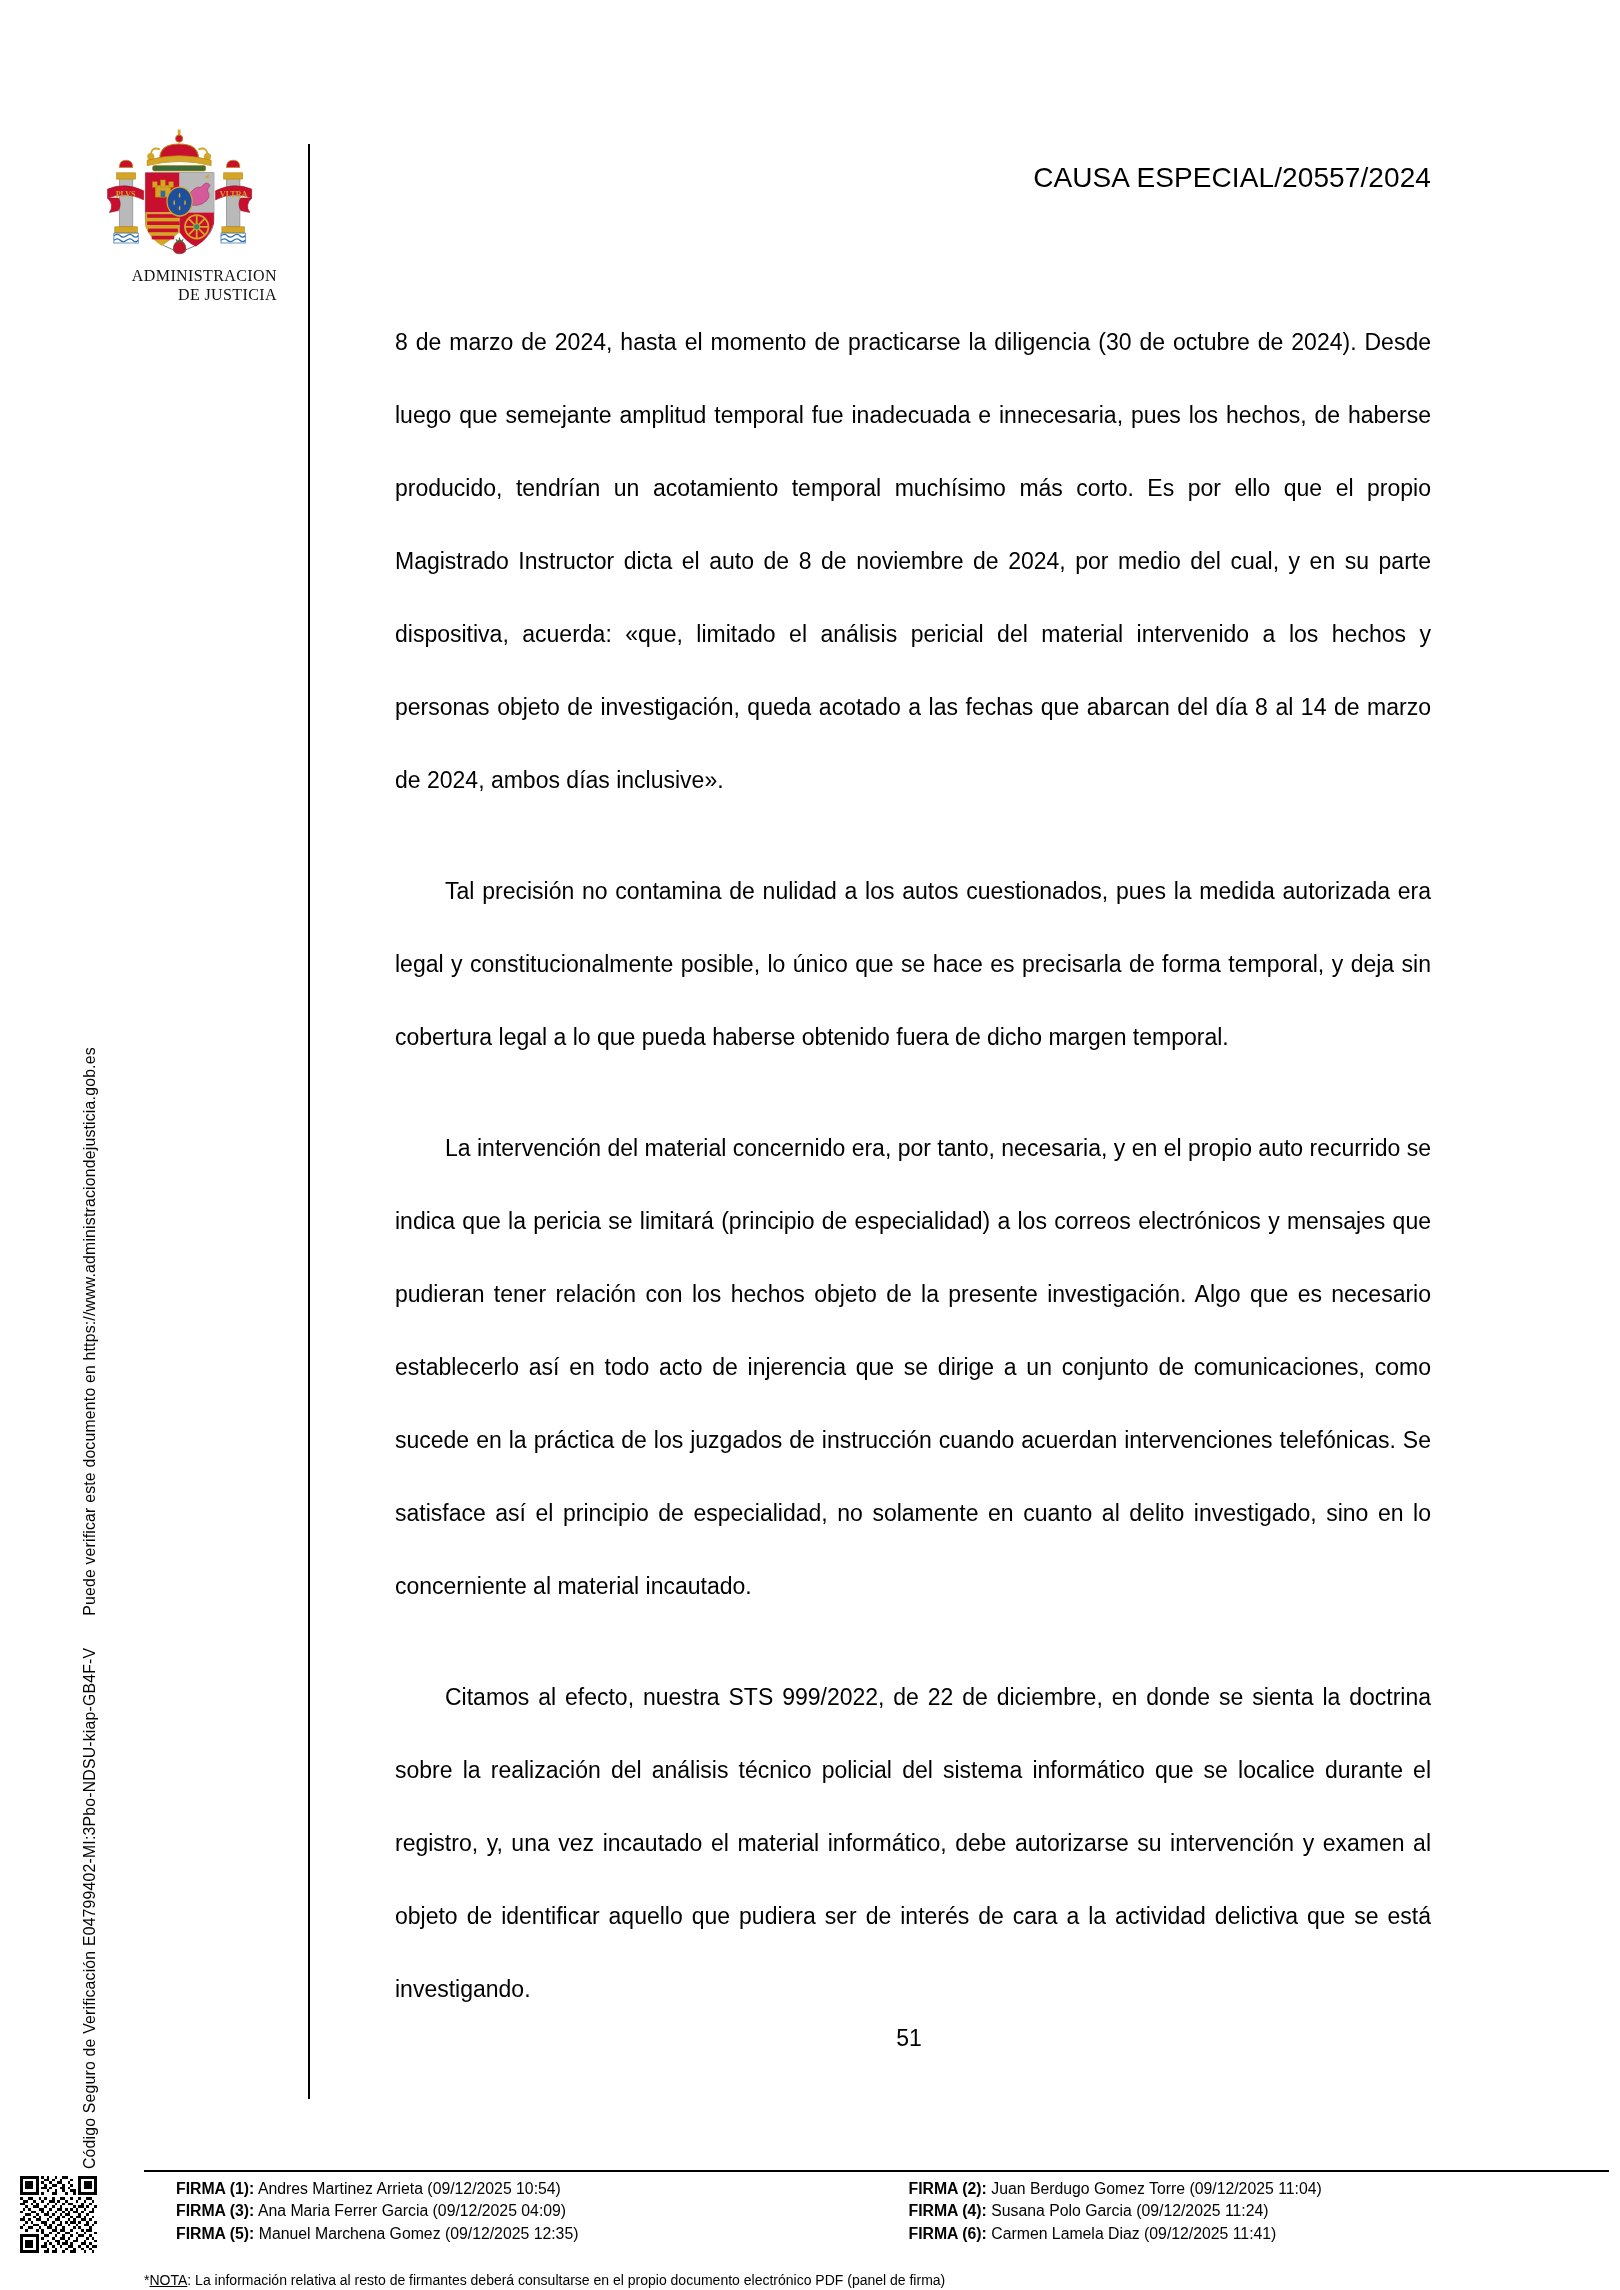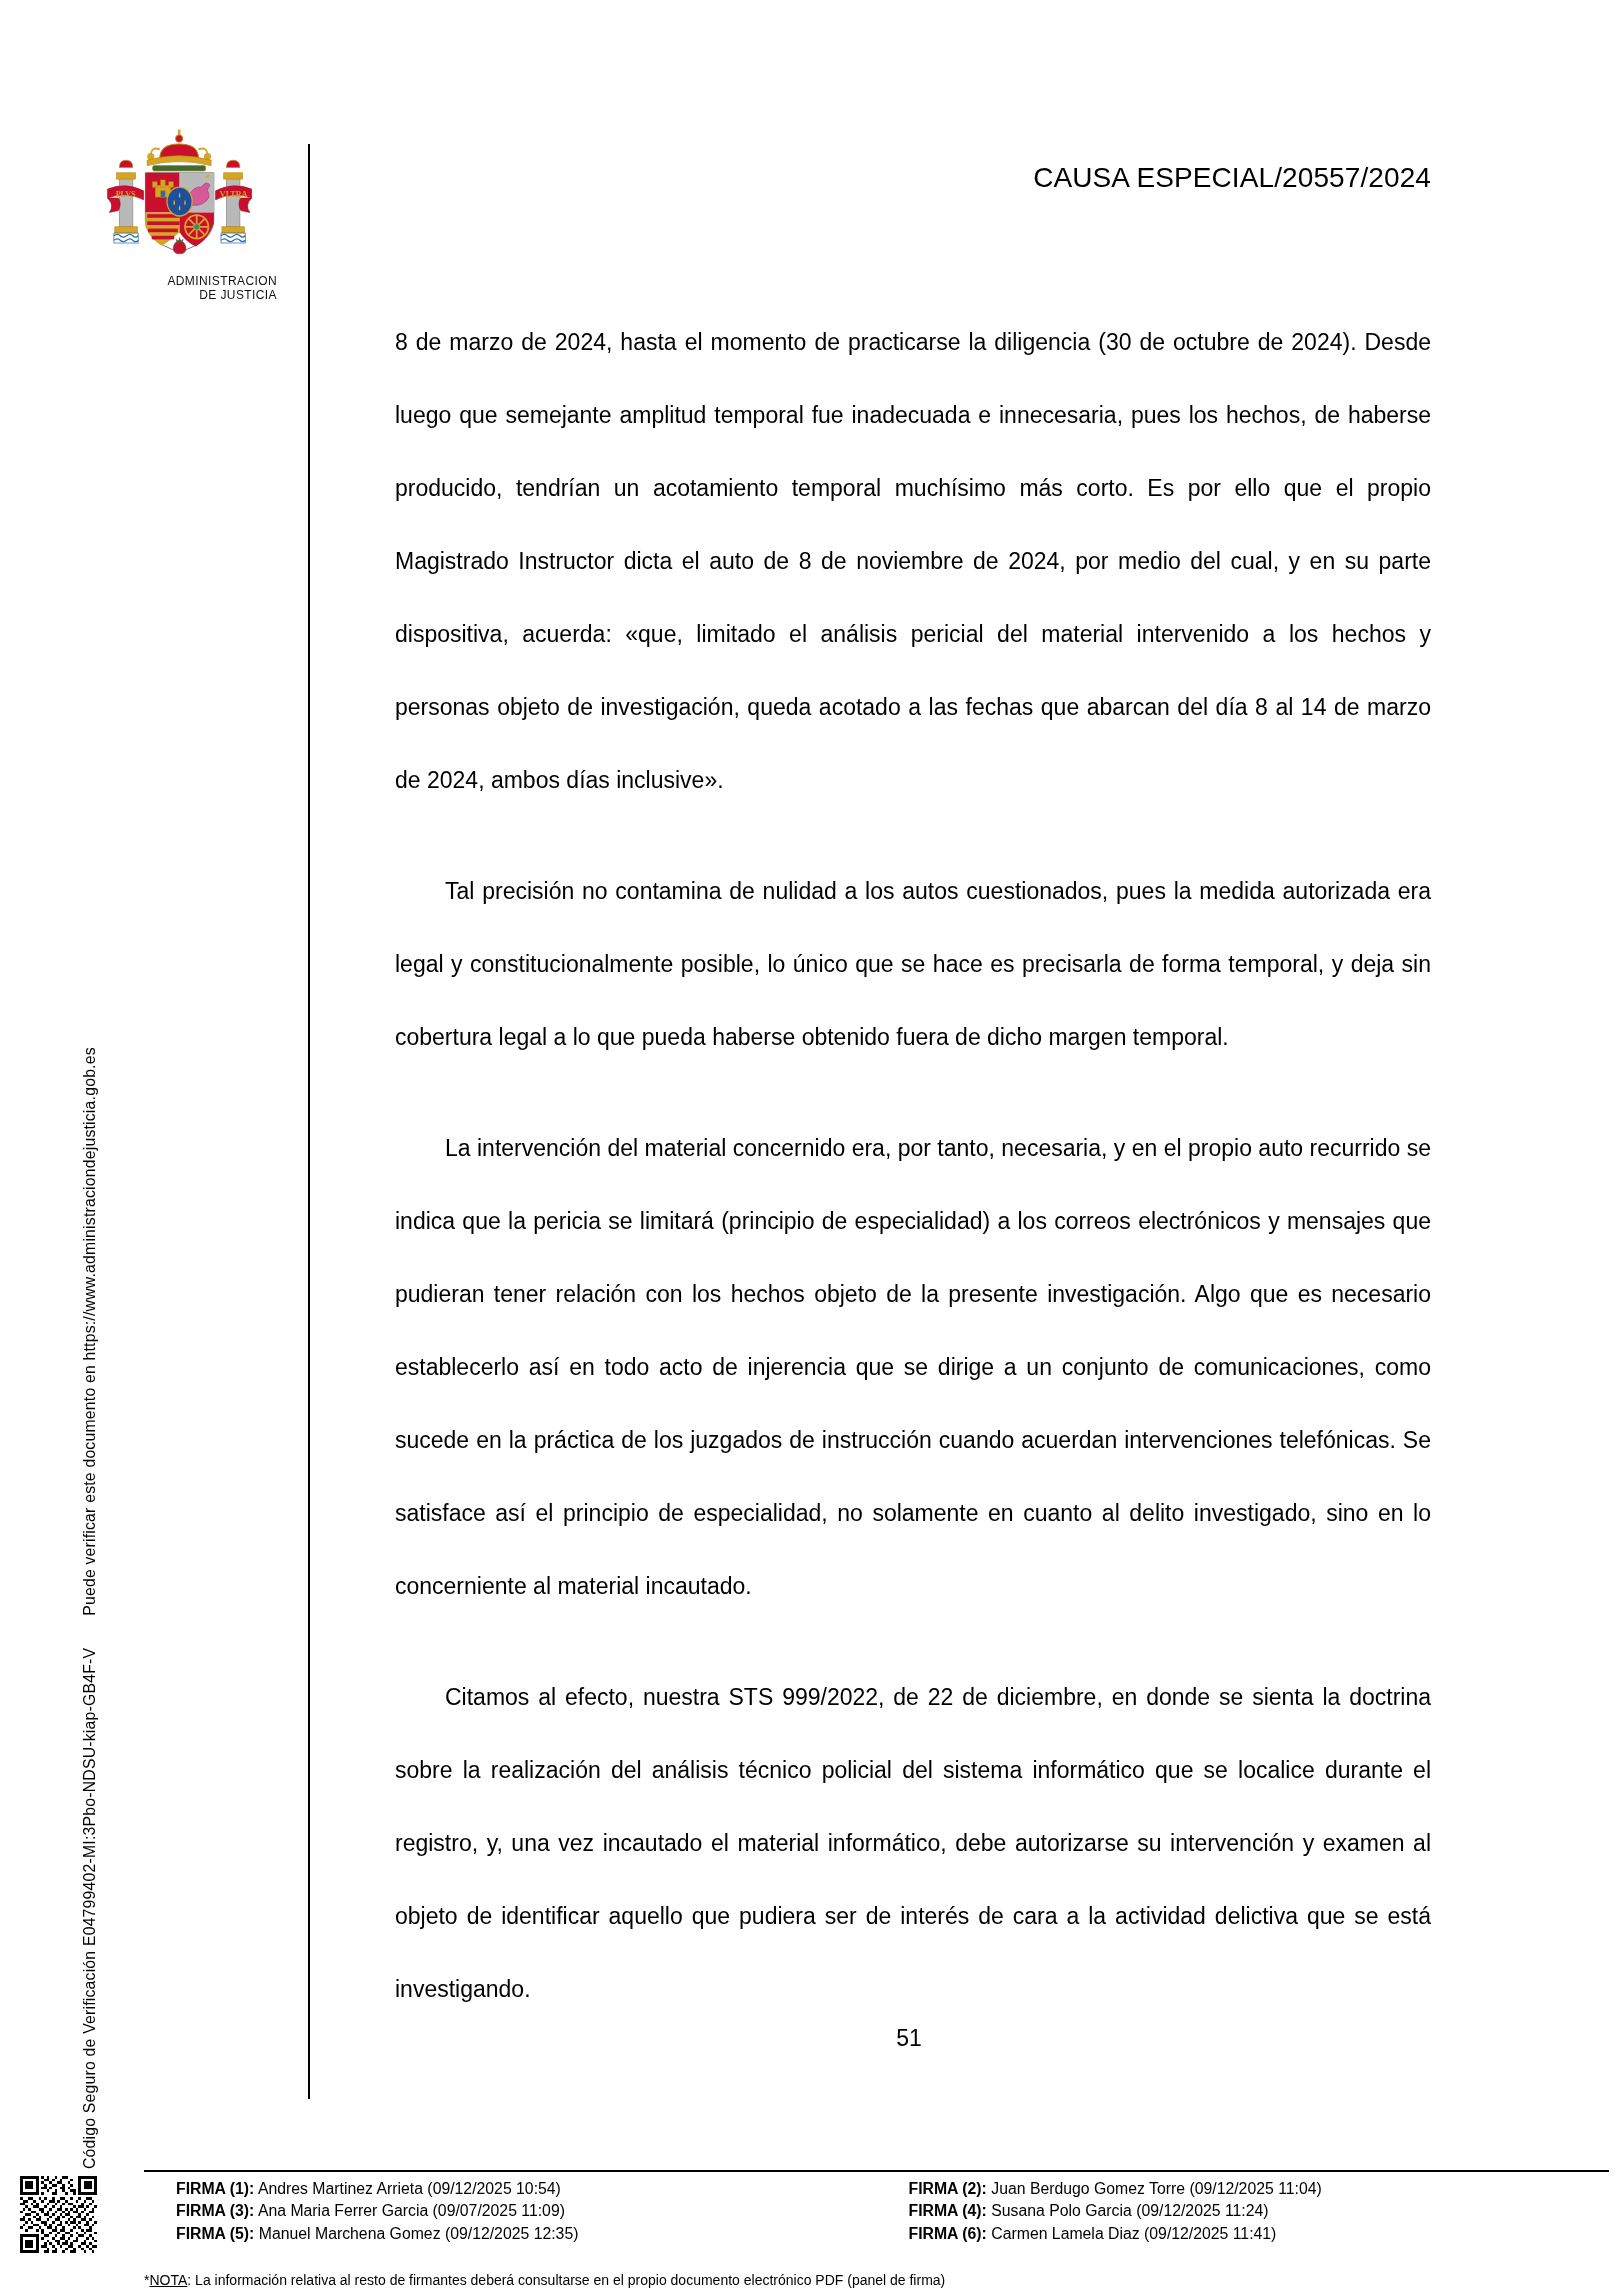--- a/index.html
+++ b/index.html
@@ -46,26 +46,26 @@
   
   .emblem-block {
     position: absolute;
     left: 83px;
     top: 126px;
     width: 194px;
     text-align: right;
   }
   .emblem-svg { display: block; margin: 0 auto; }
   .emblem-label {
-    font-family: Liberation Sans, sans-serif;
-    font-size: 12px;
+    font-family: Liberation Serif, serif;
+    font-size: 16px;
     line-height: 1.16;
     letter-spacing: 0.4px;
     color: #111;
-    margin-top: 14px;
+    margin-top: 6px;
   }
 
   
   .vrule {
     position: absolute;
     left: 308px;
     top: 144px;
     width: 1.8px;
     height: 1955px;
     background: #000;
@@ -497,21 +497,21 @@
     </div>
 
     <div class="sig-cols">
       <div class="sig-col">
         <div class="sig-line">
           <span class="lbl">FIRMA (1):</span>
           <span>Andres Martinez Arrieta (09/12/2025 10:54)</span>
         </div>
         <div class="sig-line">
           <span class="lbl">FIRMA (3):</span>
-          <span>Ana Maria Ferrer Garcia (09/07/2025 11:09)</span>
+          <span>Ana Maria Ferrer Garcia (09/12/2025 04:09)</span>
         </div>
         <div class="sig-line">
           <span class="lbl">FIRMA (5):</span>
           <span>Manuel Marchena Gomez (09/12/2025 12:35)</span>
         </div>
       </div>
       <div class="sig-col">
         <div class="sig-line">
           <span class="lbl">FIRMA (2):</span>
           <span>Juan Berdugo Gomez Torre (09/12/2025 11:04)</span>

